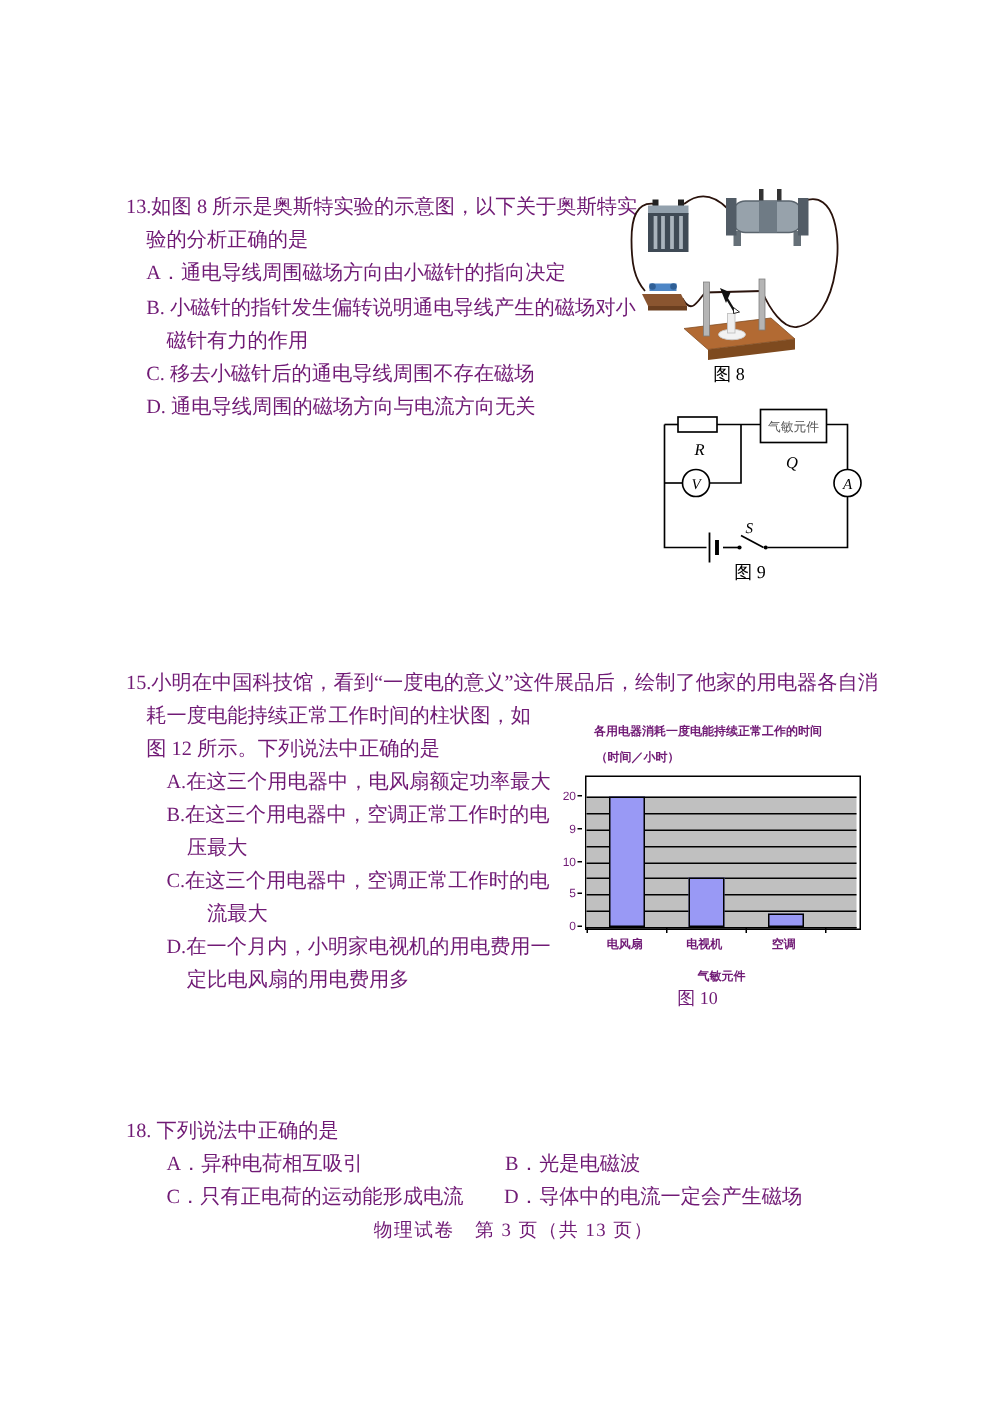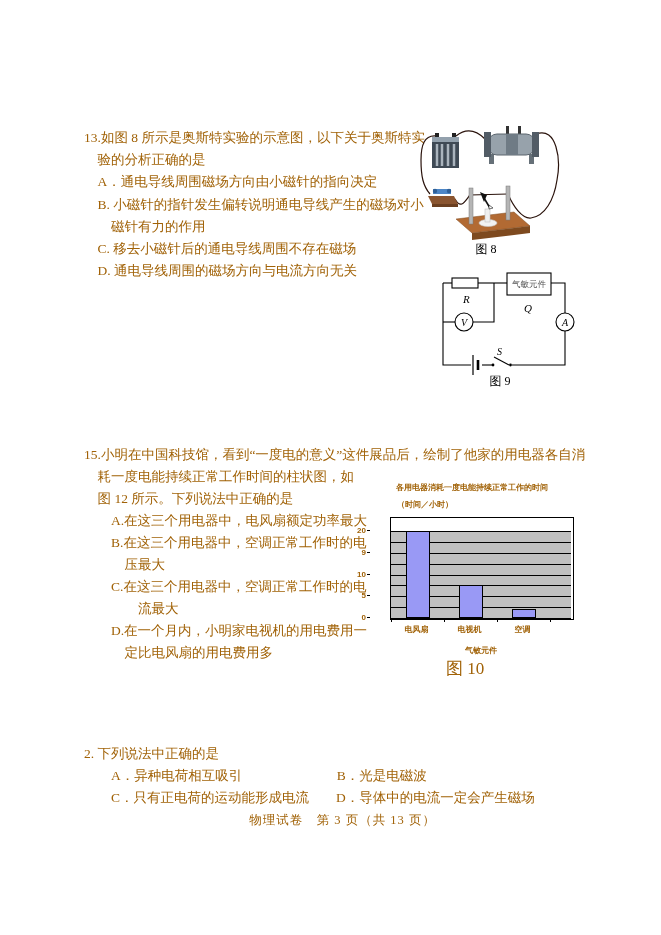--- a/index.html
+++ b/index.html
@@ -1,18 +1,18 @@
 <!DOCTYPE html>
 <html><head>
 <meta charset="utf-8">
 <style>
   html,body { margin:0; padding:0; background:#ffffff; }
   .page {
     position:relative; width:661px; height:935px; background:#ffffff;
-    font-family:"Liberation Serif","DejaVu Serif",serif; color:#a16207; overflow:hidden;
+    font-family:"Liberation Serif","DejaVu Serif",serif; color:#701a75; overflow:hidden;
   }
   .tblock {
     position:absolute; white-space:pre-wrap; font-size:13.5px; line-height:22px;
   }
   .footer {
     position:absolute; left:12px; top:812px; width:661px; text-align:center;
     font-size:12.5px; letter-spacing:1px;
   }
   svg { position:absolute; overflow:visible; }
   #fig8 { left:418px; top:112px; width:235px; height:145px; }
@@ -25,29 +25,29 @@
   .chart-title { position:absolute; left:8px; top:2px; width:172px; 
                  font-size:8px; font-weight:bold; line-height:9px; }
   .chart-ylabel { position:absolute; left:-7px; top:18px; font-size:8px; font-weight:bold;margin-left:16px; }
   #chart-frame { position:absolute; left:2px; top:36px; width:182px; height:101px;
                  border:1px solid #000; background:#fff; }
   #chart-plot { position:absolute; left:0; top:13px; width:180px; height:87px;
                 background:#c0c0c0; border-bottom:1px solid #000; }
   .gridline { position:absolute; left:0; width:100%; height:1px; background:#000; }
   .bar { position:absolute; bottom:0; width:24px; border:1px solid #000; box-sizing:border-box; }
   #chart-yaxis { position:absolute; left:-20px; top:50px; width:18px; height:87px; }
-  .ytick { position:absolute; right:20px; font-size:8px; font-weight:bold; line-height:8px; }
+  .ytick { position:absolute; right:2px; font-size:8px; font-weight:normal; line-height:8px; }
   .ytick::after { content:""; position:absolute; right:-4px; top:3px; width:3px; height:1px; background:#000; }
   .xtick { position:absolute; bottom:-4px; width:1px; height:4px; background:#000; }
   #chart-xaxis { position:absolute; left:2px; top:143px; width:182px; height:12px; }
   .xcat { position:absolute; top:0; width:53px; text-align:center; font-size:8px; font-weight:bold; }
   .chart-xlabel { position:absolute; left:2px; top:164px; width:182px; text-align:center;
                   font-size:8px; font-weight:bold; }
   .chart-caption { position:absolute; left:2px; top:176px; width:150px; text-align:center;
-                   font-size:17px; font-family:"Liberation Serif","DejaVu Serif",serif; }
+                   font-size:12px; font-family:"Liberation Serif","DejaVu Serif",serif; }
 </style>
 </head>
 <body>
 
 <div class="page">
 
   <div class="tblock" style="left:84px; top:127px; width:370px; line-height:22.2px;">13.如图 8 所示是奥斯特实验的示意图，以下关于奥斯特实
 　验的分析正确的是
 　A．通电导线周围磁场方向由小磁针的指向决定
 　B. 小磁针的指针发生偏转说明通电导线产生的磁场对小
@@ -194,19 +194,19 @@
     <div id="chart-xaxis">
         <div class="xcat" style="left: 0px;">电风扇</div>
         <div class="xcat" style="left: 53px;">电视机</div>
         <div class="xcat" style="left: 106px;">空调</div>
       </div>
     <div class="chart-xlabel">气敏元件</div>
     <div class="chart-caption">图 10</div>
   </div>
 
 
-  <div class="tblock" style="left:84px; top:743px; width:540px; line-height:22px;">2. 下列说法中正确的是
+  <div class="tblock" style="left:84px; top:743px; width:540px; line-height:22px;">18. 下列说法中正确的是
 　　A．异种电荷相互吸引　　　　　　　B．光是电磁波
 　　C．只有正电荷的运动能形成电流　　D．导体中的电流一定会产生磁场</div>
 
   <div class="footer">物理试卷　第 3 页（共 13 页）</div>
 
 </div>
 
 </body></html>

